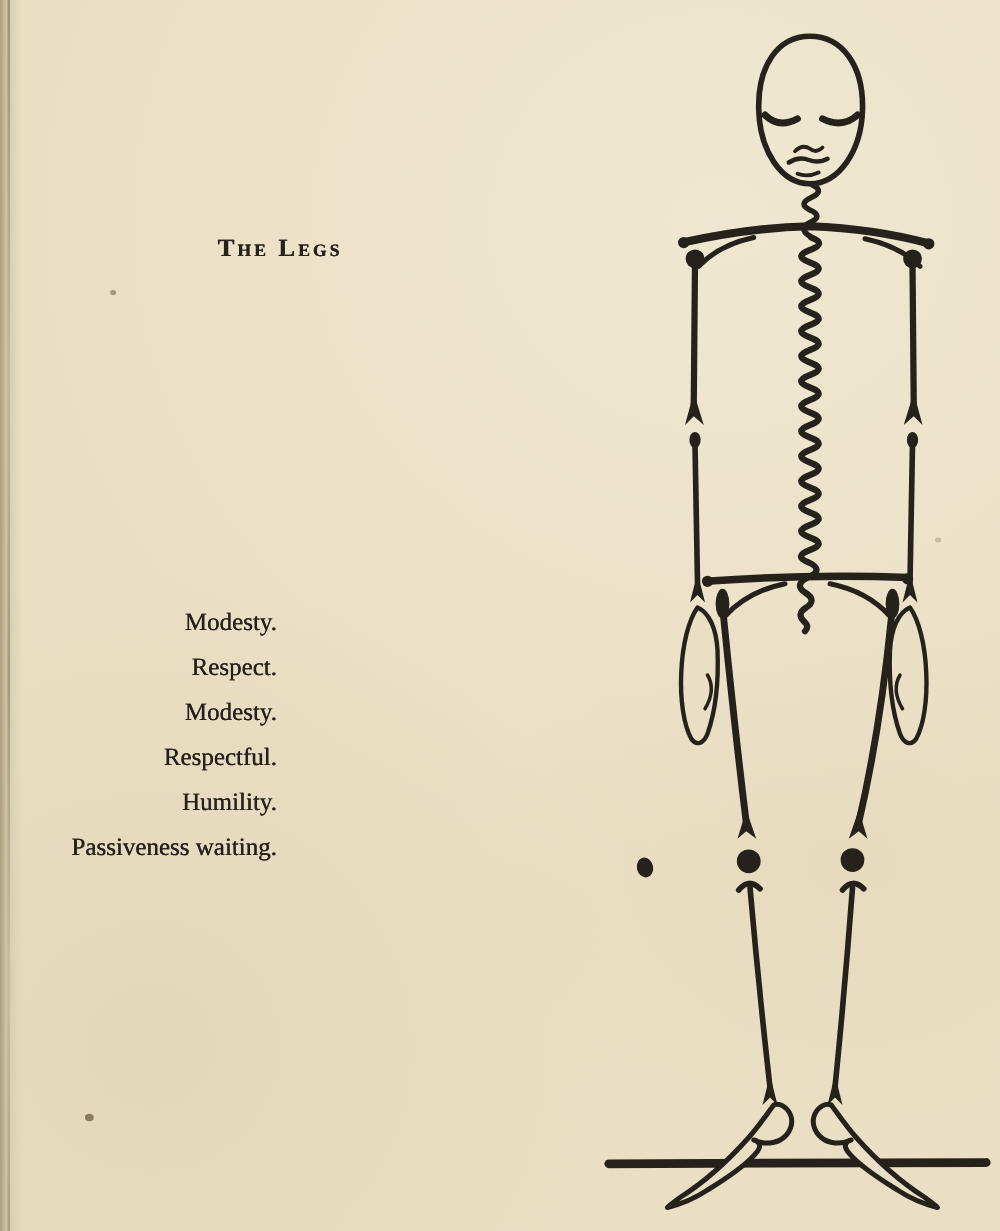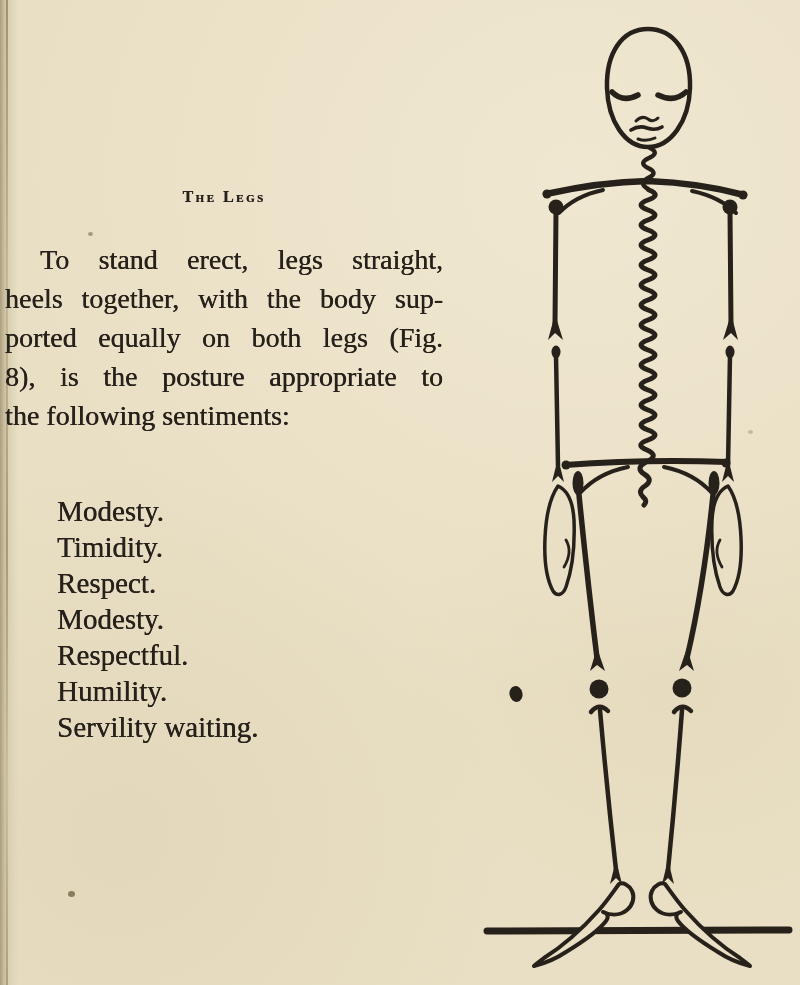--- a/index.html
+++ b/index.html
@@ -18,70 +18,63 @@
     position:absolute;left:0;top:0;bottom:0;width:18px;
     background:linear-gradient(90deg,#ab9d7d 0px,#c9bd9d 4px,#d9cfb0 8px,rgba(233,223,196,0) 18px);
   }
   .edge-line{
     position:absolute;left:6px;top:0;bottom:0;width:2px;
     background:linear-gradient(180deg,rgba(92,78,52,.45),rgba(92,78,52,.15) 30%,rgba(92,78,52,.4) 55%,rgba(92,78,52,.1) 80%,rgba(92,78,52,.35));
   }
   .heading{
     position:absolute;left:0;top:188px;width:448px;margin:0;
     text-align:center;
-    font-size:16px;font-weight:700;
+    font-size:20px;font-weight:700;
     font-variant:small-caps;font-variant-caps:small-caps;
     letter-spacing:2.5px;
     text-shadow:.3px 0 currentColor;
   }
   .para{
     position:absolute;left:5px;top:240px;width:438px;
     font-size:28px;line-height:39px;
     text-shadow:.35px 0 currentColor;
   }
   .pline{white-space:nowrap;height:39px;}
   .just{text-align:justify;text-align-last:justify;text-justify:inter-word;}
   .indent{padding-left:35px;}
   .list{
-    position:absolute;left:57px;top:493px;
-    font-size:29px;line-height:36px;
+    position:absolute;left:57px;top:480px;
+    font-size:20px;line-height:36px;
     text-shadow:.35px 0 currentColor;
+    text-align:right;
   }
   .fig{position:absolute;left:0;top:0;}
   .speck{position:absolute;border-radius:50%;}
   .speck-a{left:68px;top:891px;width:7px;height:6px;background:#7c6b4e;opacity:.85;}
   .speck-b{left:88px;top:232px;width:5px;height:4px;background:#6b5d47;opacity:.55;}
   .speck-c{left:748px;top:430px;width:5px;height:4px;background:#9a8a68;opacity:.45;}
 </style>
 </head>
 <body>
 
 <div class="page">
 
   <div class="edge"></div>
   <div class="edge-line"></div>
 
   <h1 class="heading">The Legs</h1>
 
-  <div class="para">
-    <div class="pline just indent">To stand erect, legs straight,</div>
-    <div class="pline just">heels together, with the body sup-</div>
-    <div class="pline just">ported equally on both legs (Fig.</div>
-    <div class="pline just">8), is the posture appropriate to</div>
-    <div class="pline">the following sentiments:</div>
-  </div>
 
   <div class="list">
     <div class="list-item">Modesty.</div>
-    <div class="list-item">Timidity.</div>
     <div class="list-item">Respect.</div>
     <div class="list-item">Modesty.</div>
     <div class="list-item">Respectful.</div>
     <div class="list-item">Humility.</div>
-    <div class="list-item">Servility waiting.</div>
+    <div class="list-item">Passiveness waiting.</div>
   </div>
 
   <svg class="fig" width="800" height="985" viewBox="0 0 800 985" fill="none" stroke="#26211a" stroke-linecap="round" stroke-linejoin="round">
 
     <g>
       <path d="M487 931 L789 930" stroke-width="7"></path>
     </g>
 
     <g fill="#e9dfc4" stroke-width="4">
       <path d="M619 884

